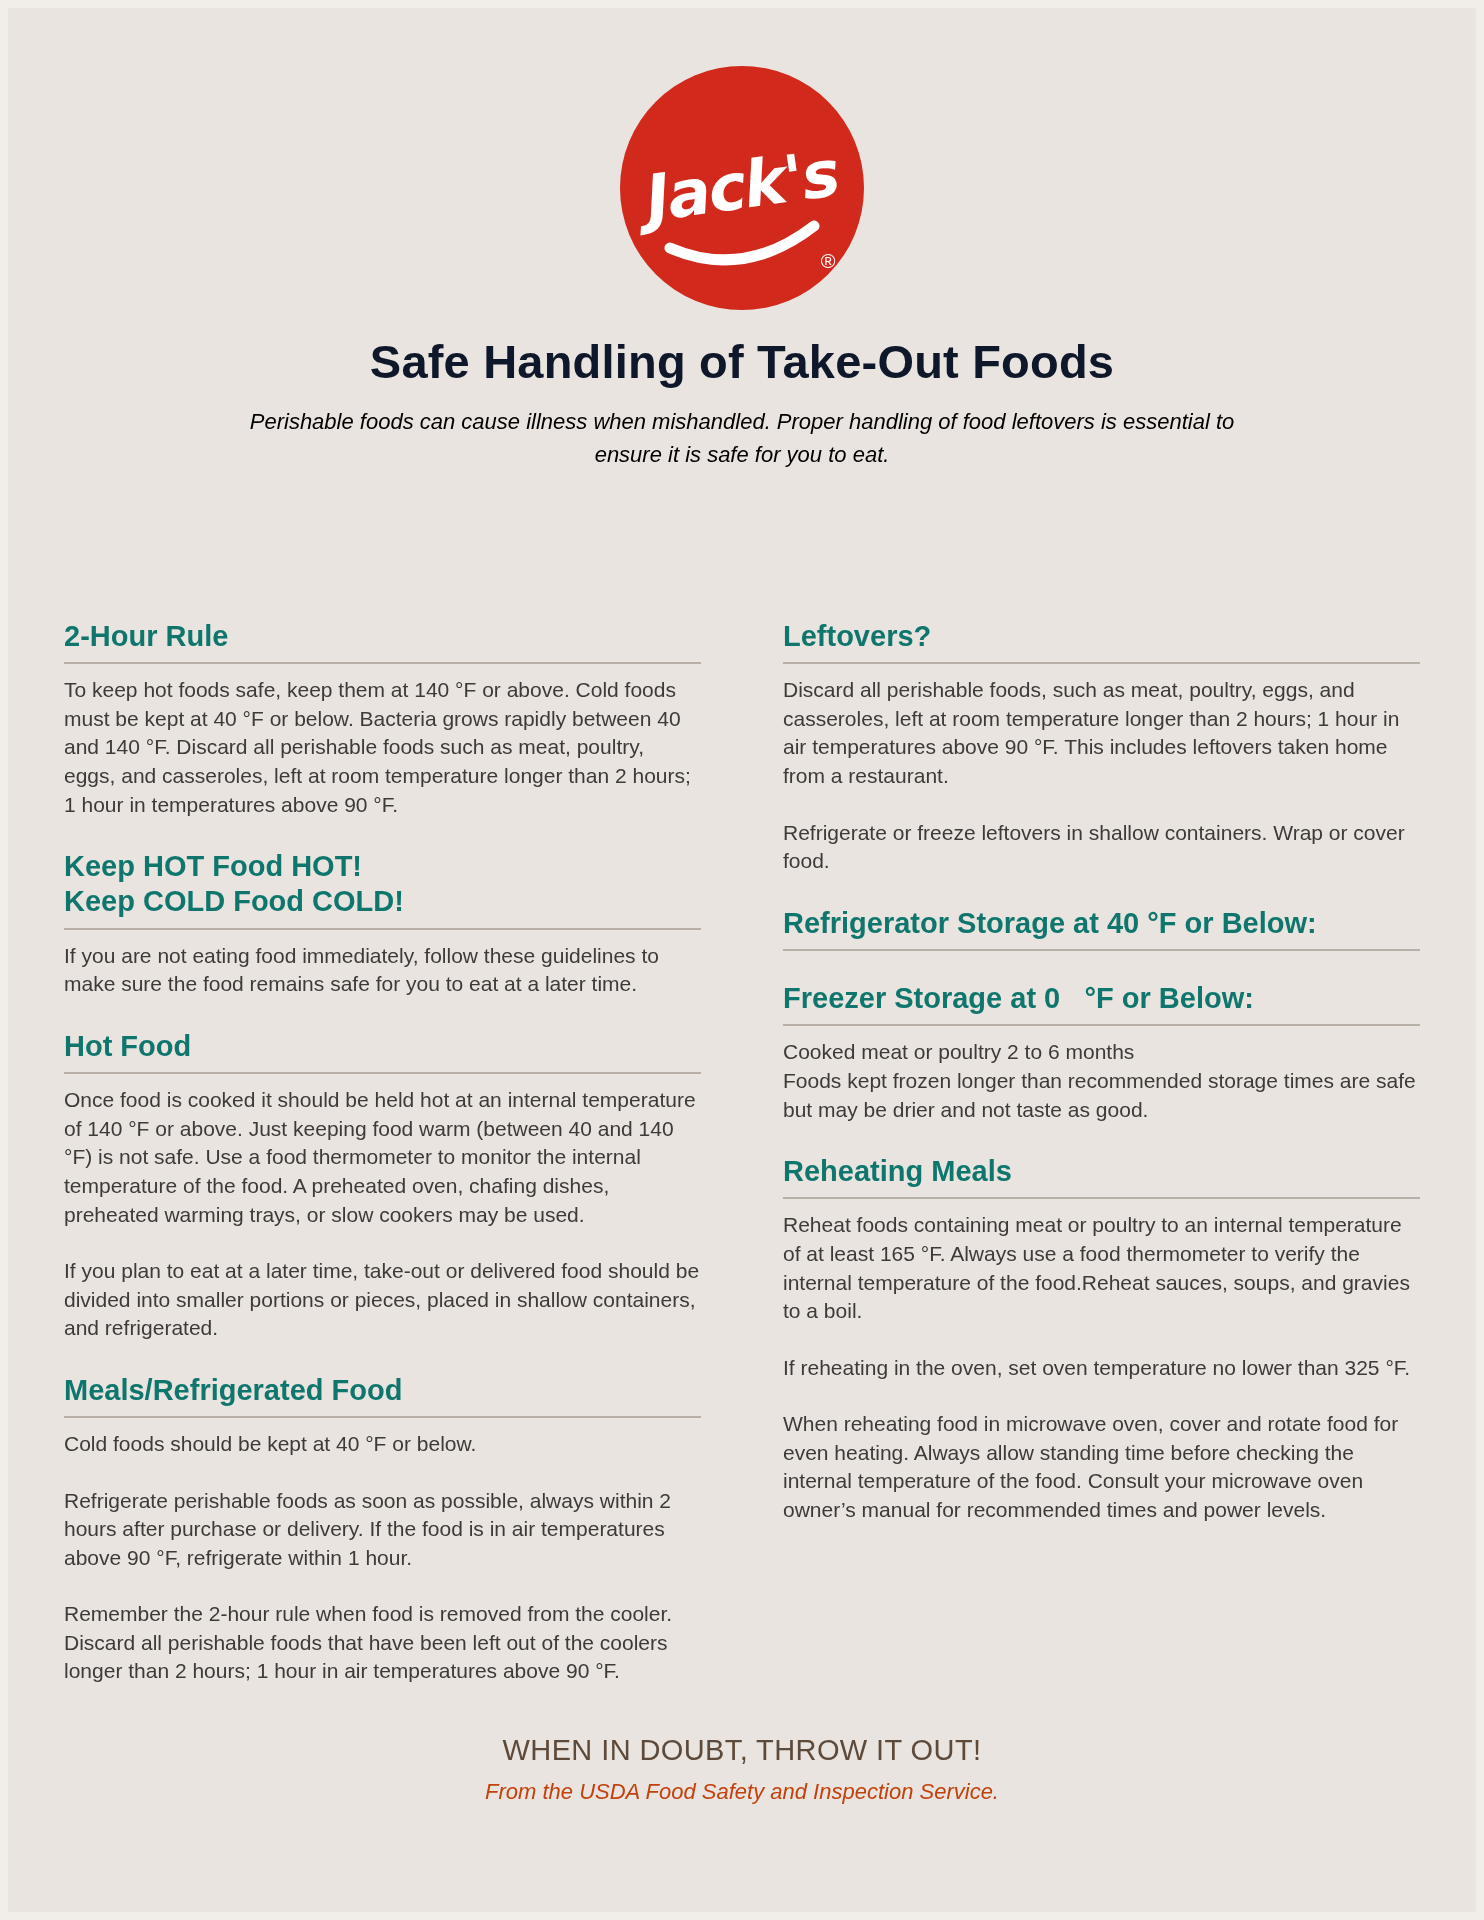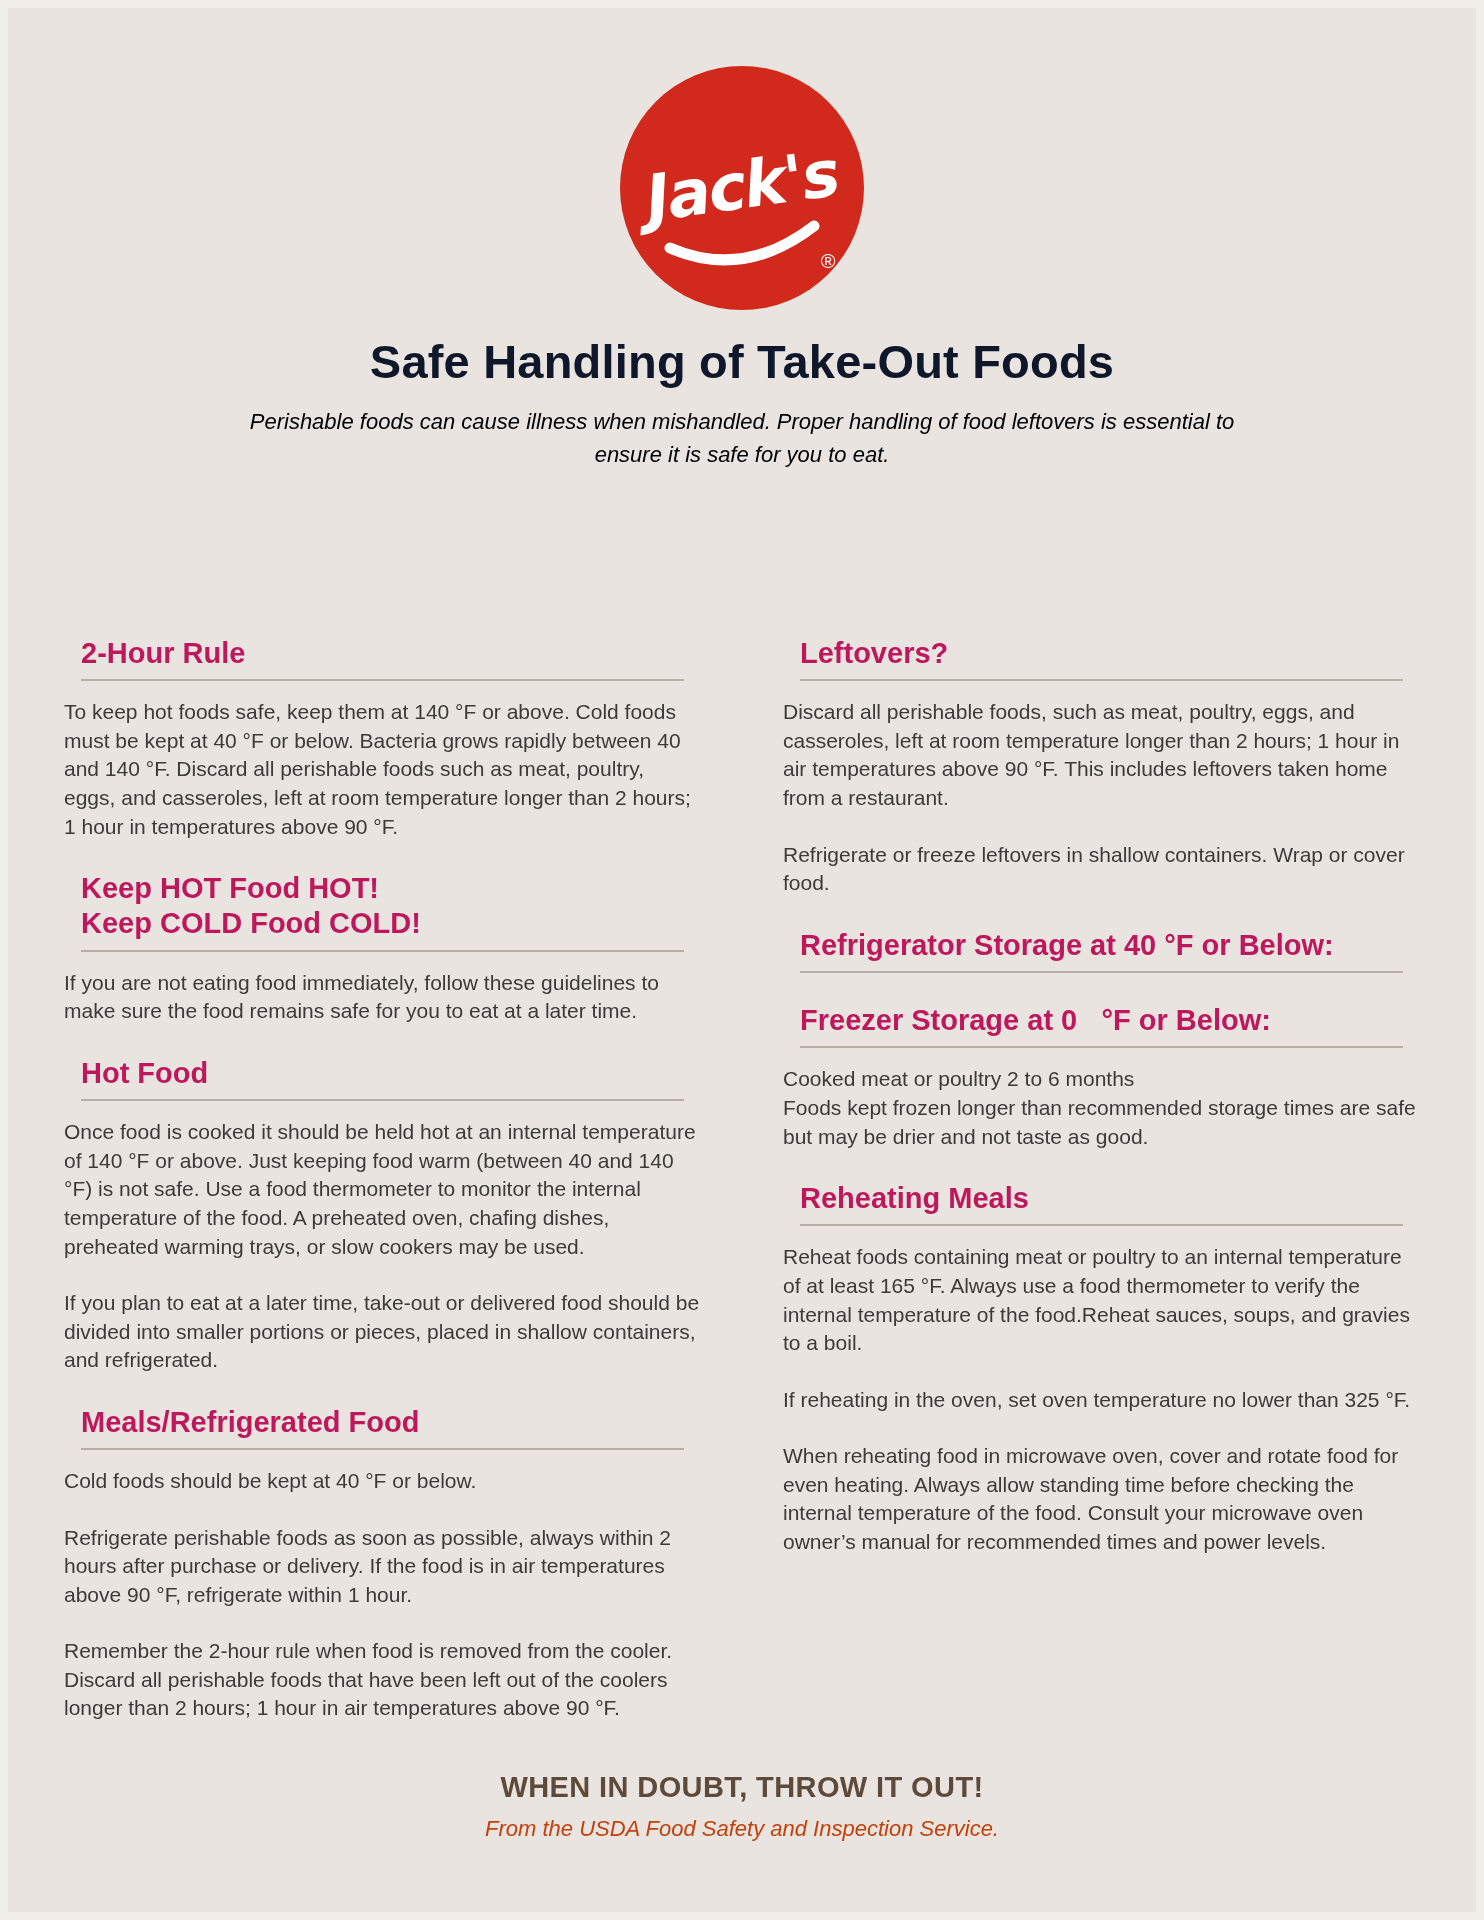--- a/index.html
+++ b/index.html
@@ -44,44 +44,44 @@
   .columns {
     display: flex;
     padding: 0 64px;
     gap: 82px;
     margin-top: 148px;
     box-sizing: border-box;
   }
   .col { flex: 1 1 0; min-width: 0; }
   .section { margin-bottom: 30px; }
   .section-heading {
-    margin: 17px;
+    margin: 0;
     font-size: 29px;
     font-weight: bold;
-    color: #be185d;
+    color: #0f766e;
     line-height: 1.22;
     padding-bottom: 8px;
     border-bottom: 2px solid #b8afa6;
     white-space: pre-line;
   }
   .section p {
     margin: 12px 0 0;
     font-size: 21px;
     line-height: 1.36;
     color: #3d3a38;
     white-space: pre-line;
   }
   .section p + p { margin-top: 28px; }
   .footer {
     margin-top: 18px;
     text-align: center;
   }
   .footer-headline {
     font-size: 29px;
-    font-weight: bold;
+    font-weight: normal;
     letter-spacing: 0.4px;
     color: #5d4a3b;
   }
   .footer-source {
     margin-top: 12px;
     font-size: 22px;
     font-style: italic;
     color: #c2410c;
   }
 </style>

